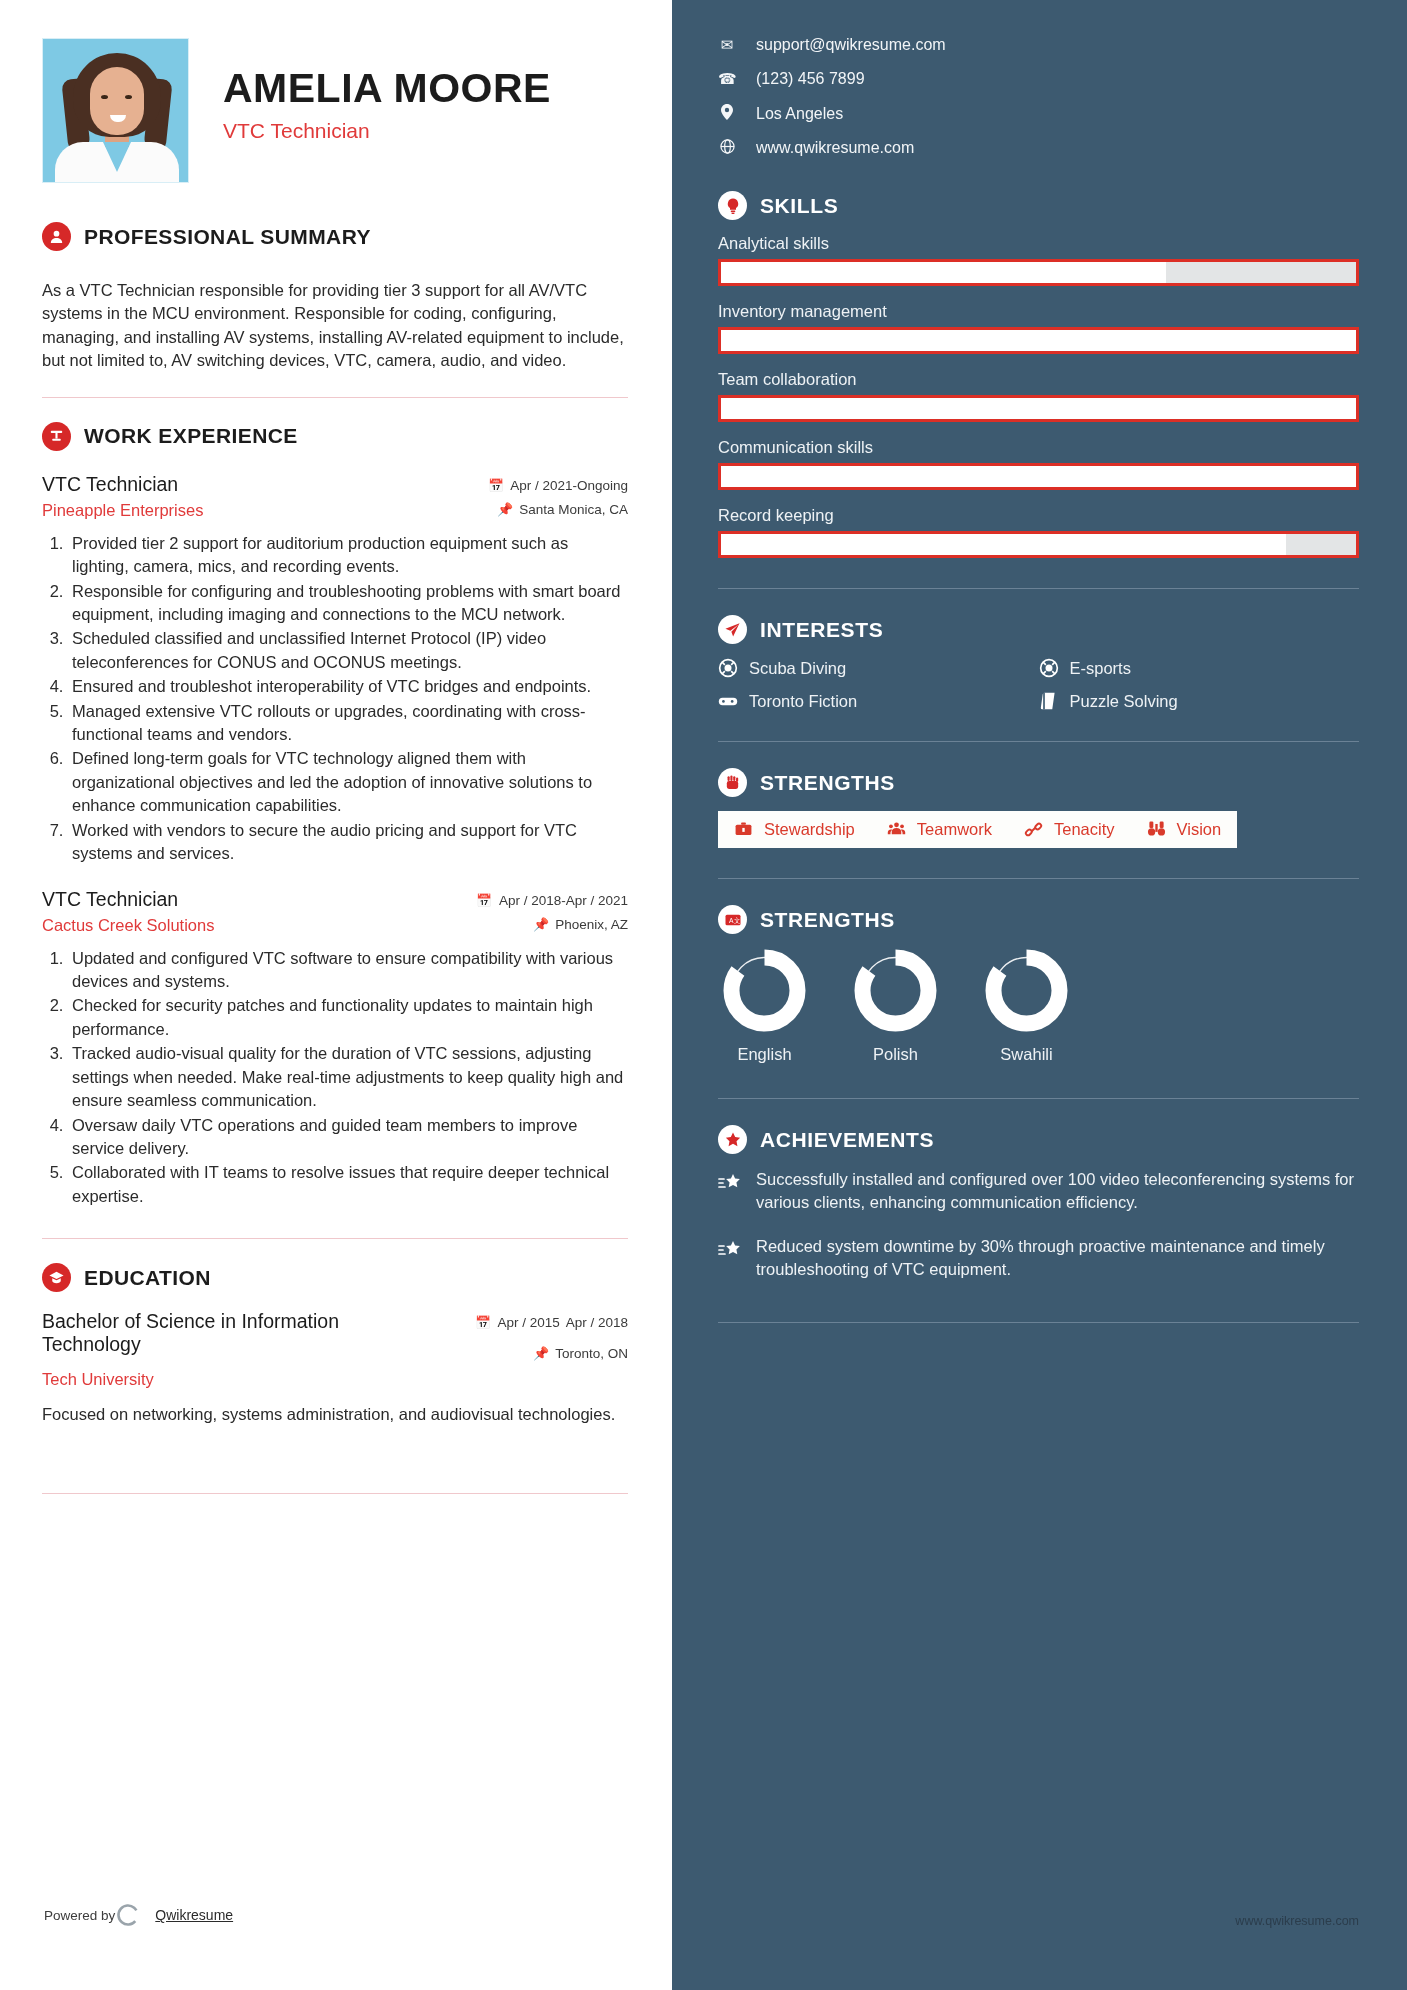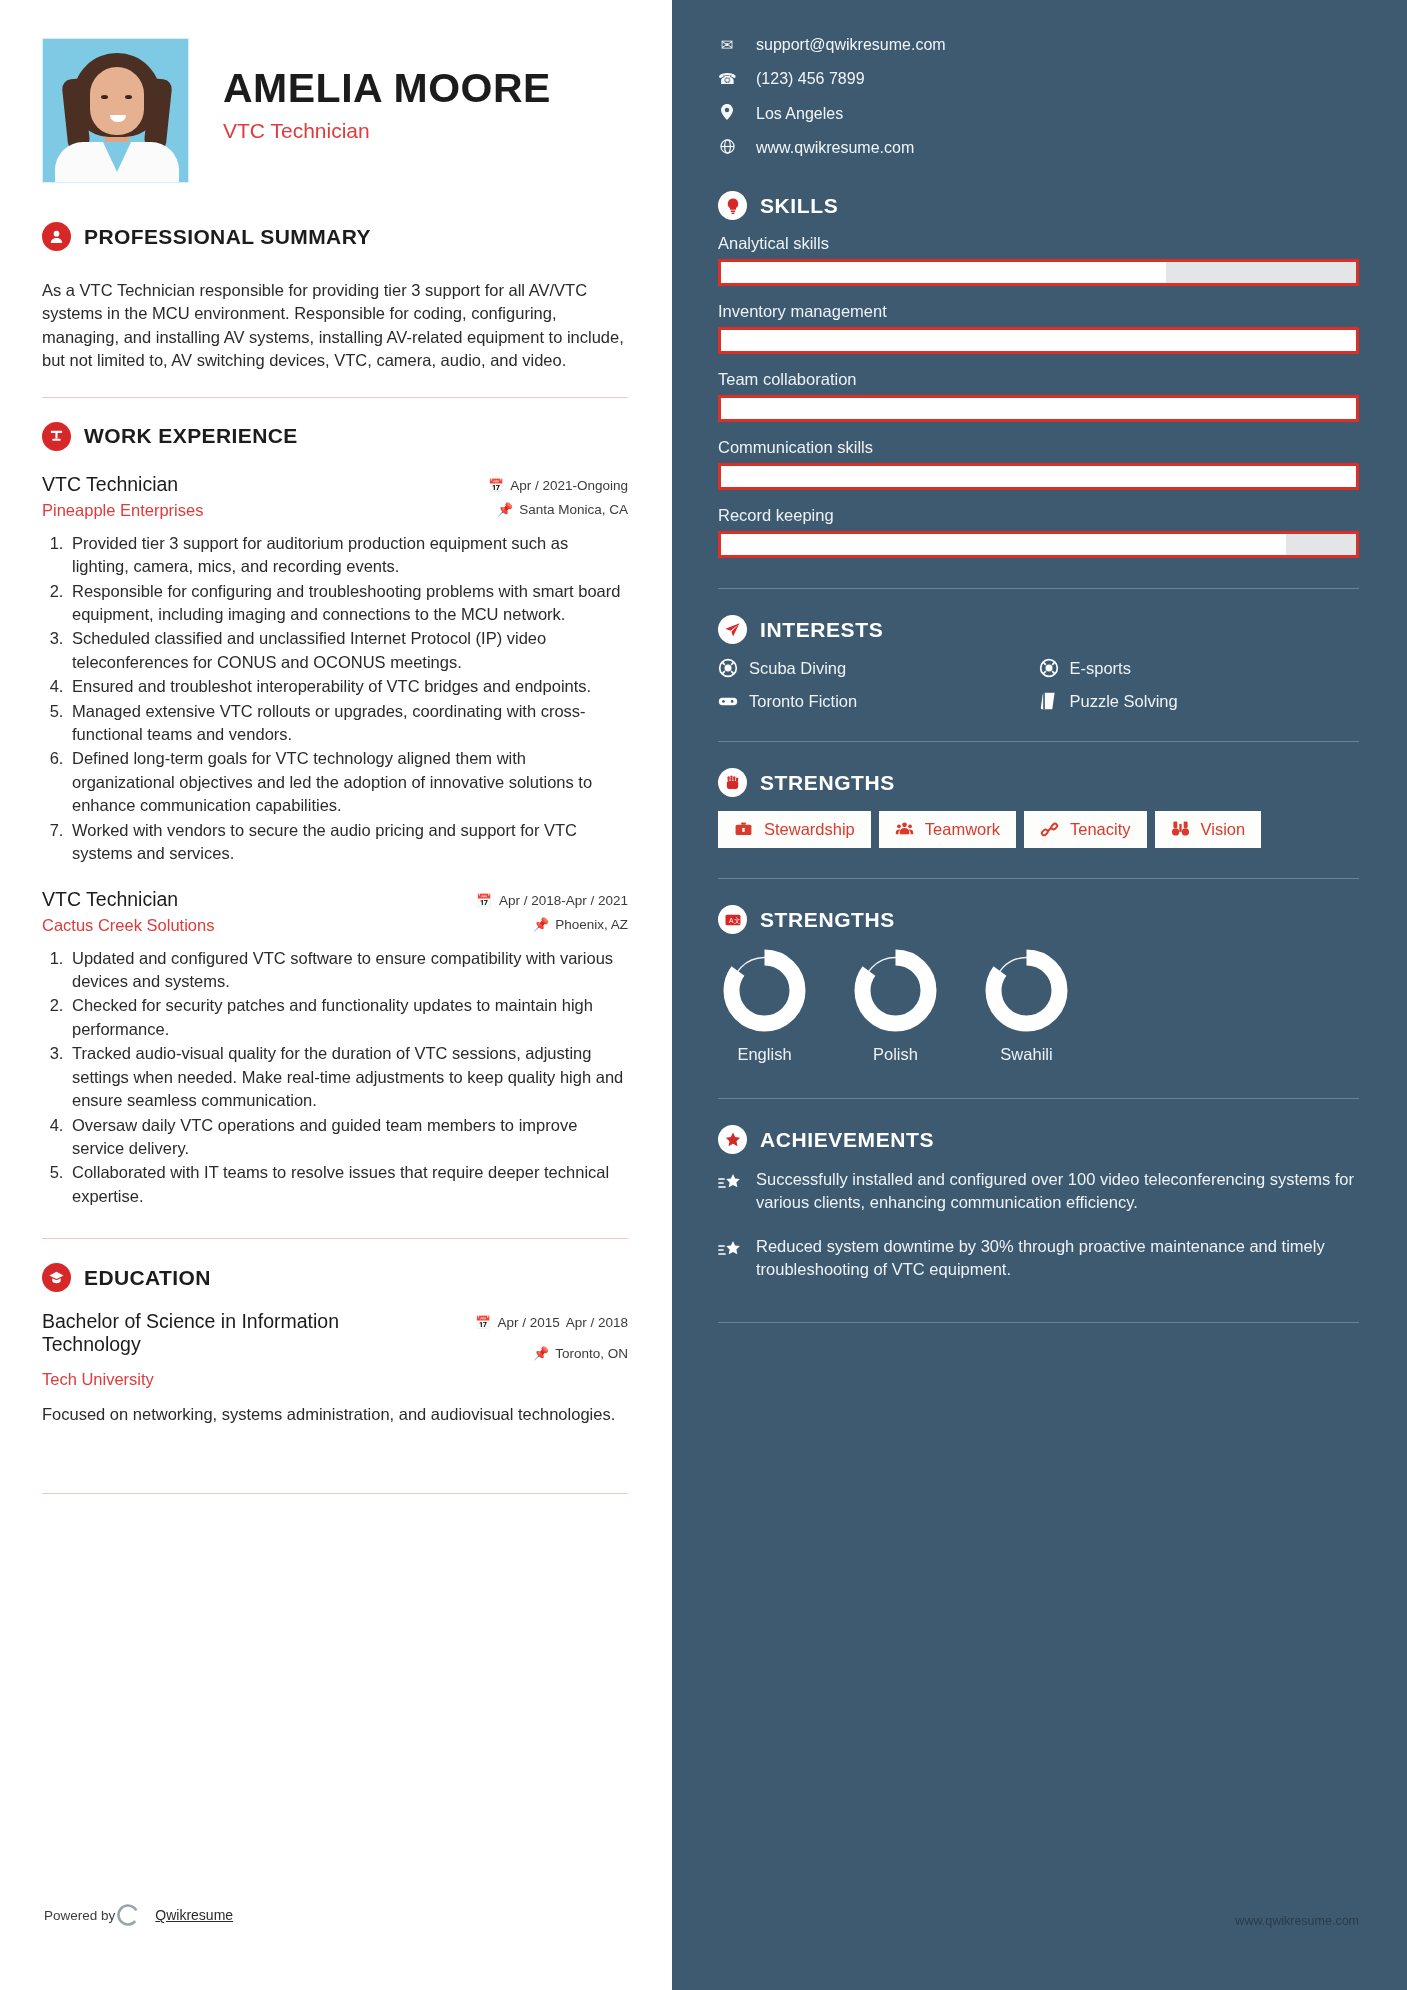--- a/index.html
+++ b/index.html
@@ -99,21 +99,21 @@
   .bar {
     height: 27px; border: 3px solid #dc2f26; background:#e3e5e6;
     display:flex; overflow:hidden;
   }
   .bar-fill { background:#ffffff; height:100%; }
 
   .interests-grid { display:grid; grid-template-columns: 1fr 1fr; row-gap: 13px; column-gap: 0px;}
   .interest { display:flex; align-items:center; gap:11px; font-size:16.5px; color:#eef2f5;}
   .int-ico { width:20px; height:20px; flex:0 0 20px; }
 
-  .strengths-wrap { display:flex; flex-wrap:wrap; gap: 8px; }
+  .strengths-wrap { display:flex; flex-wrap:wrap; gap: 0; }
   .strength {
     background:#fdfdfb; color:#d93a2b; font-size:16.5px;
     padding: 9px 16px; display:flex; align-items:center; gap:11px;
   }
   .str-ico { width:19px; height:19px; flex:0 0 19px;}
 
   .langs { display:flex; gap: 38px; margin-top: 4px;}
   .lang { text-align:center; width: 93px;}
   .donut { width: 85px; height: 85px; margin: 0 auto;}
   .lang-name { font-size:16.5px; color:#eef2f5; margin-top: 12px;}
@@ -185,21 +185,21 @@
             <span class="meta-ico">📅</span>
             <span>Apr / 2021-Ongoing</span>
           </div>
           <div class="meta-line">
             <span class="meta-ico">📌</span>
             <span>Santa Monica, CA</span>
           </div>
         </div>
       </div>
       <ol class="bullets">
-        <li>Provided tier 3 support for auditorium production equipment such as lighting, camera, mics, and recording events.</li>
+        <li>Provided tier 2 support for auditorium production equipment such as lighting, camera, mics, and recording events.</li>
         <li>Responsible for configuring and troubleshooting problems with smart board equipment, including imaging and connections to the MCU network.</li>
         <li>Scheduled classified and unclassified Internet Protocol (IP) video teleconferences for CONUS and OCONUS meetings.</li>
         <li>Ensured and troubleshot interoperability of VTC bridges and endpoints.</li>
         <li>Managed extensive VTC rollouts or upgrades, coordinating with cross-functional teams and vendors.</li>
         <li> Defined long-term goals for VTC technology aligned them with organizational objectives and led the adoption of innovative solutions to enhance communication capabilities.</li>
         <li> Worked with vendors to secure the audio pricing and support for VTC systems and services.</li>
       </ol>
     </div>
 
     <div class="job">

